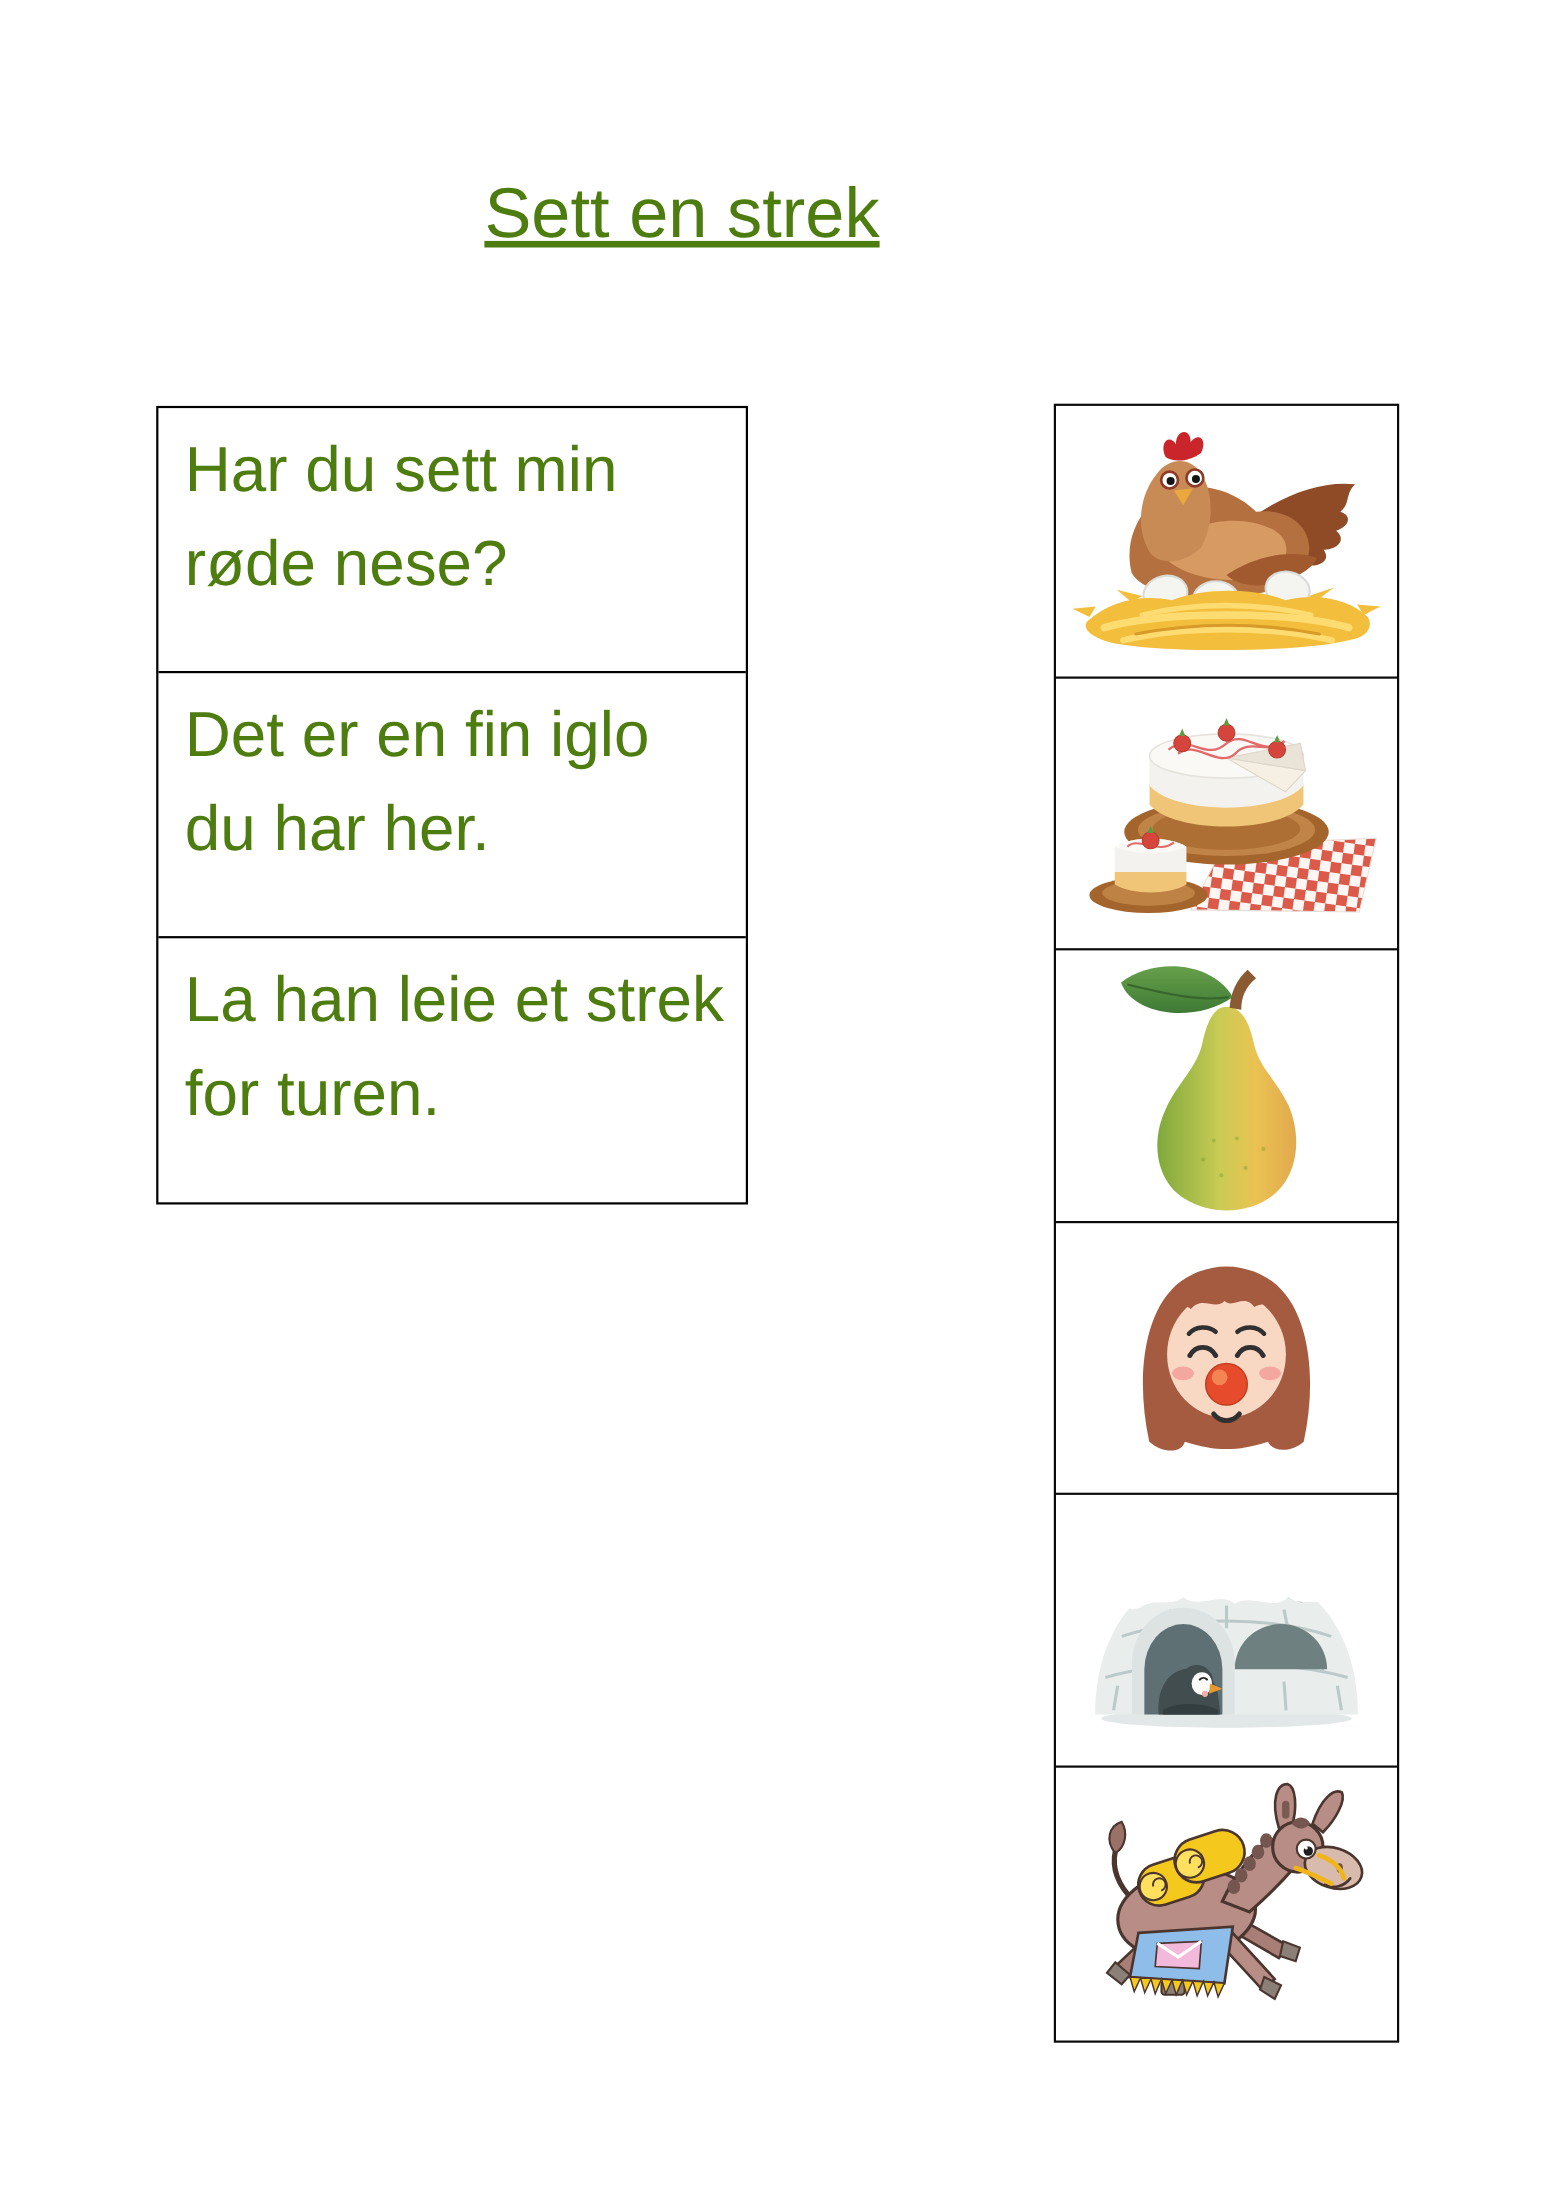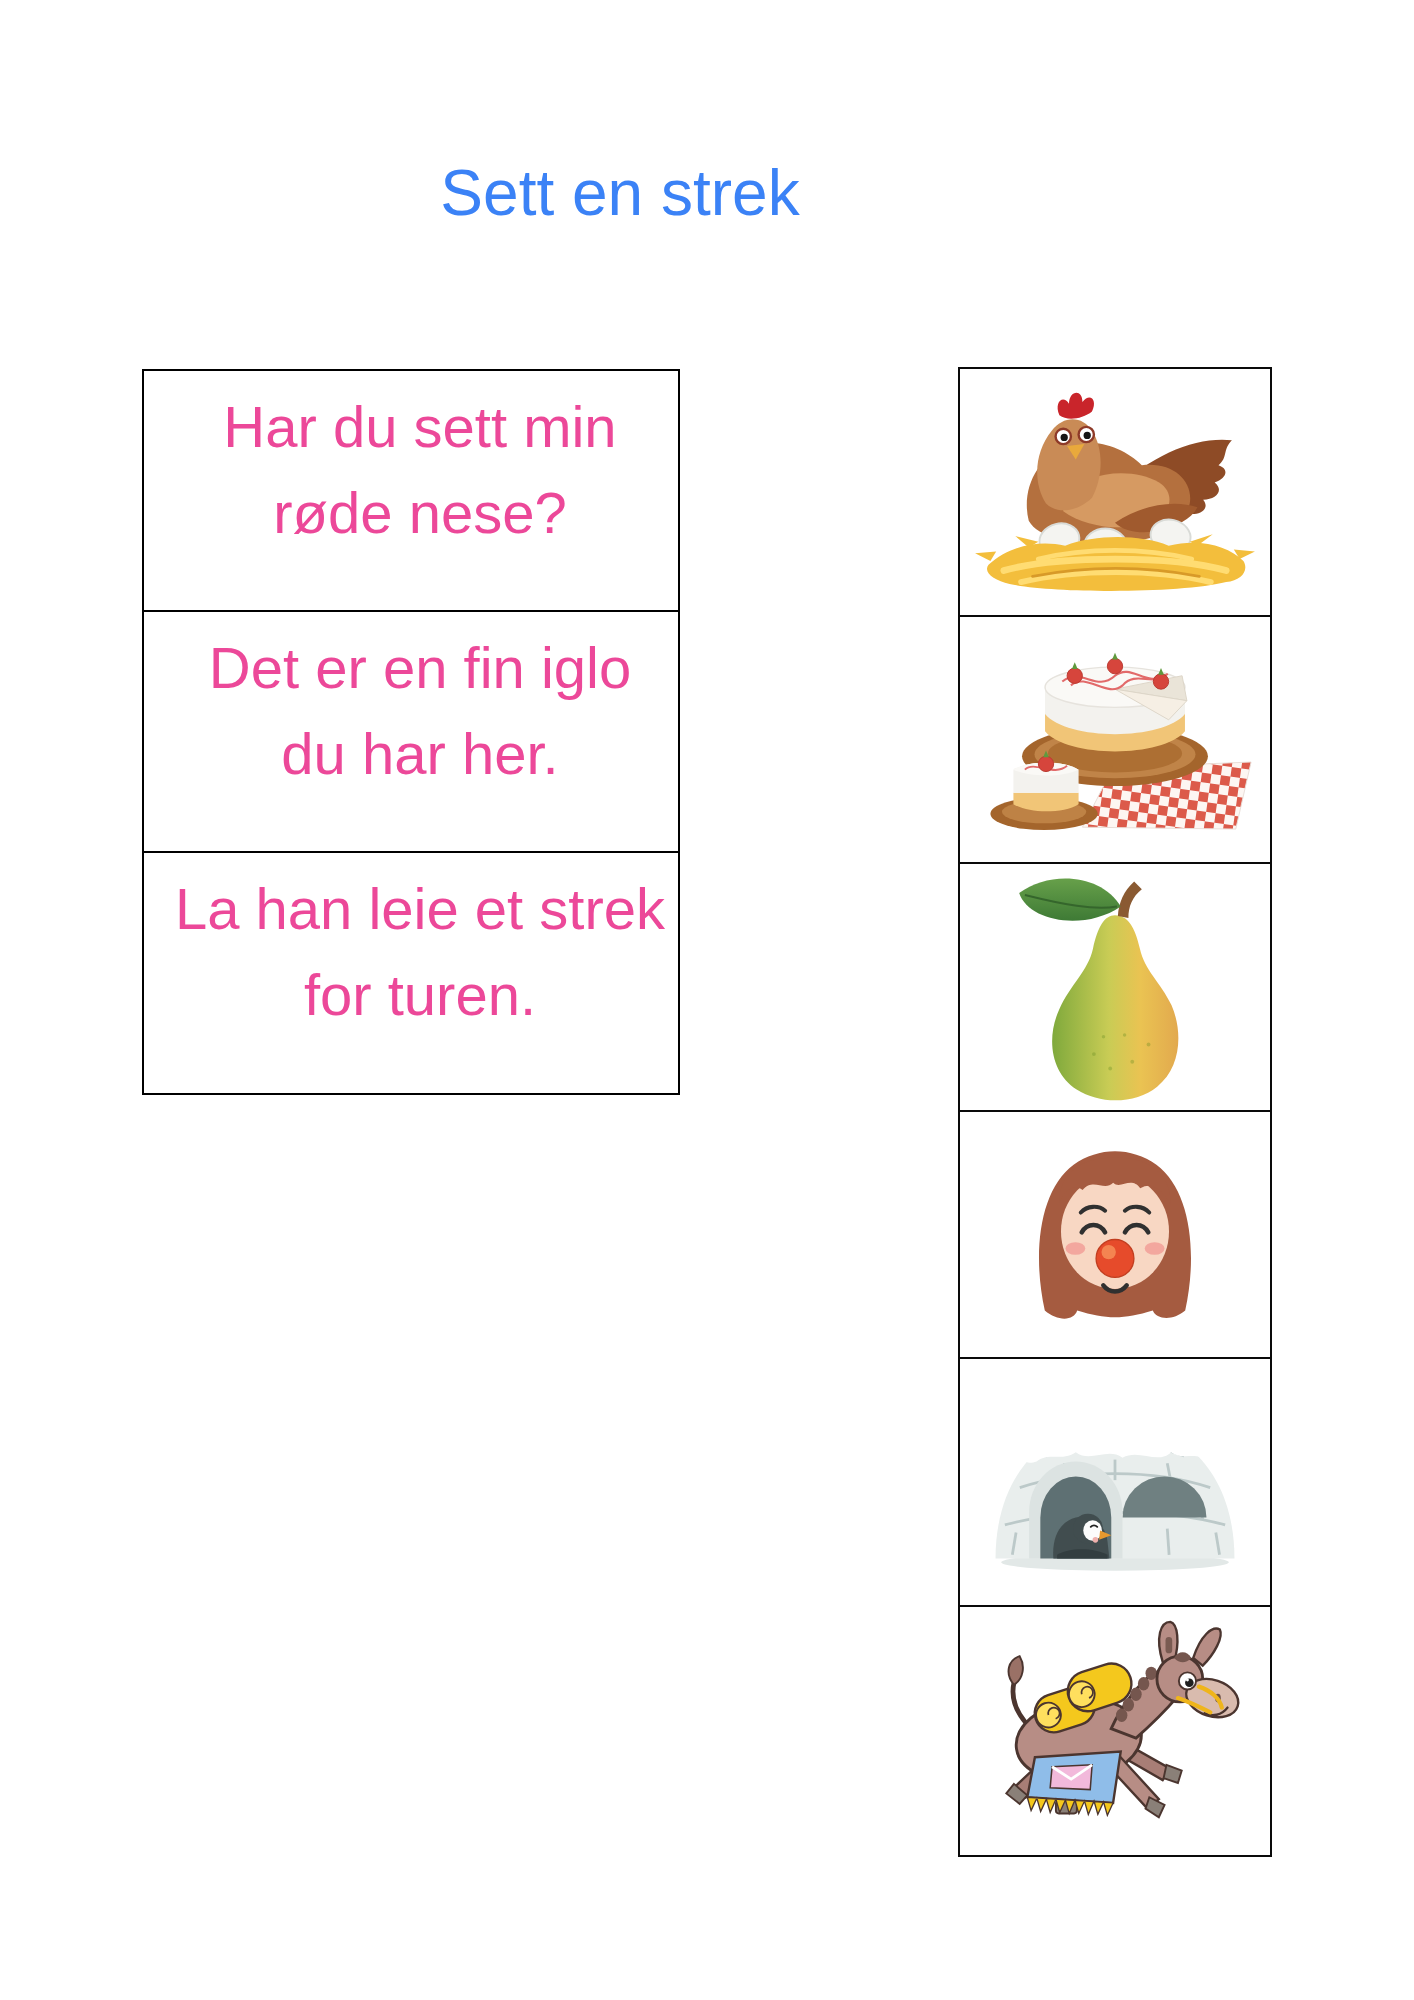--- a/index.html
+++ b/index.html
@@ -2,35 +2,34 @@
 <html><head>
 <meta charset="utf-8">
 <style>
   html,body { margin:0; padding:0; background:#ffffff; }
   .page {
     position:relative; width:1414px; height:2000px; background:#ffffff;
     font-family:"Liberation Sans", sans-serif; color:#000; overflow:hidden;
   }
   .title {
     position:absolute; top:156px; left:140px; width:960px; margin:0;
-    font-size:64px; font-weight:400; text-align:center; color:#3b82f6;
+    font-size:64px; font-weight:400; text-align:center; color:#4d7c0f;text-decoration:underline;
   }
   .sentences {
     position:absolute; left:142px; top:369px; width:538px;
     border:2px solid #000; box-sizing:border-box; background:#fff;
   }
   .sentence-cell {
     box-sizing:border-box; height:240.8px; border-bottom:2px solid #000;
     padding:13px 6px 0 24px;
   }
   .sentence-cell:last-child { border-bottom:none; }
   .sentence-text {
     margin:0; font-size:58px; line-height:86px; white-space:pre-line;
-    color:#ec4899;
-    text-align:center;
+    color:#4d7c0f;
   }
   .images {
     position:absolute; left:958px; top:367px; width:314px;
     border:2.5px solid #0a0a0a; box-sizing:border-box; background:#fff;
   }
   .image-cell {
     box-sizing:border-box; height:247.6px; border-bottom:2.5px solid #0a0a0a;
     display:flex; align-items:center; justify-content:center; overflow:hidden;
   }
   .image-cell:last-child { border-bottom:none; }

